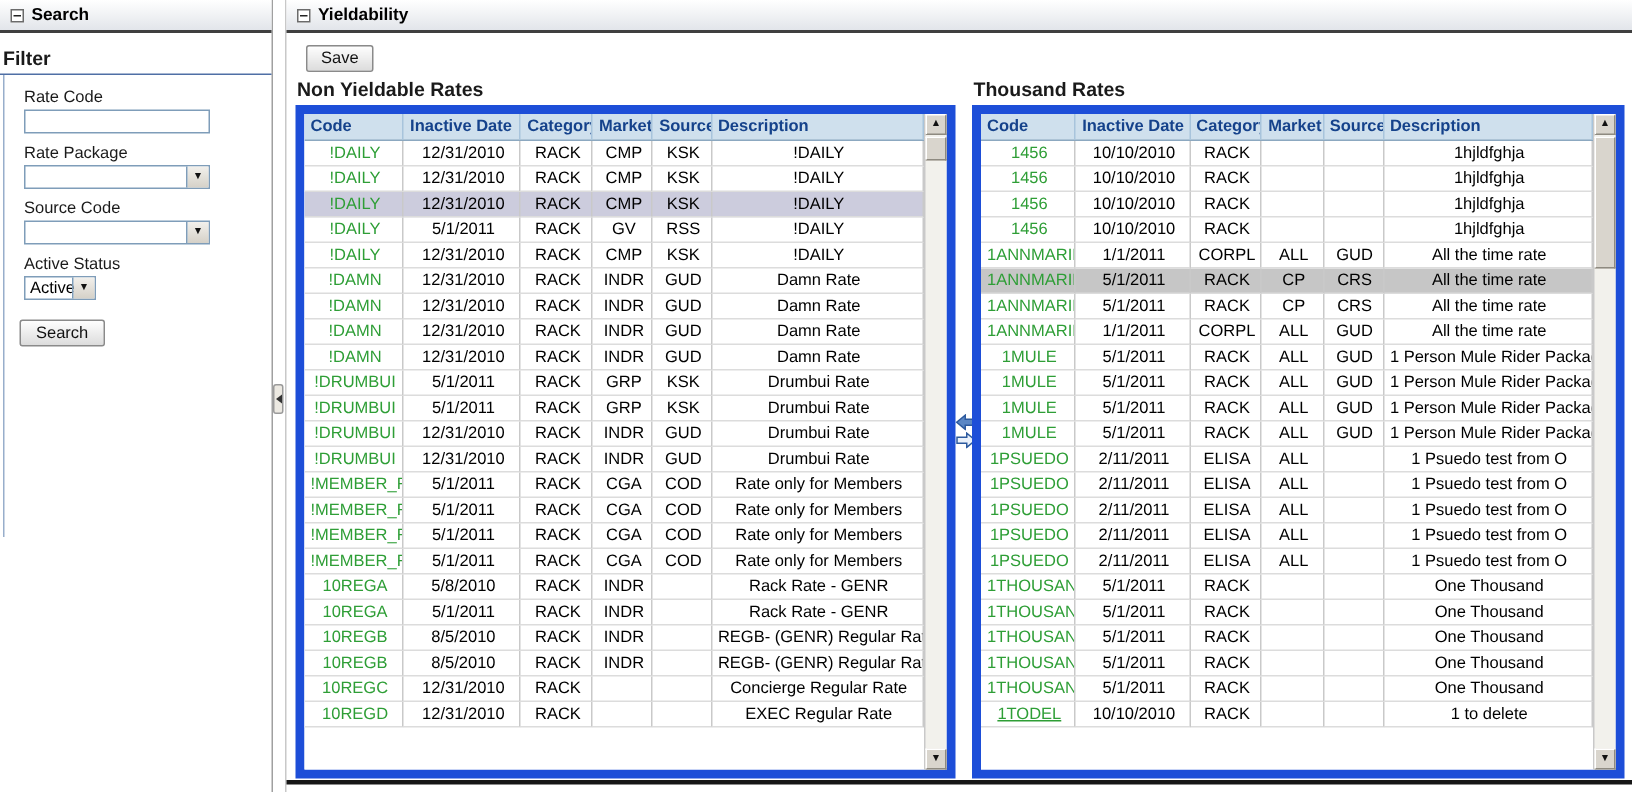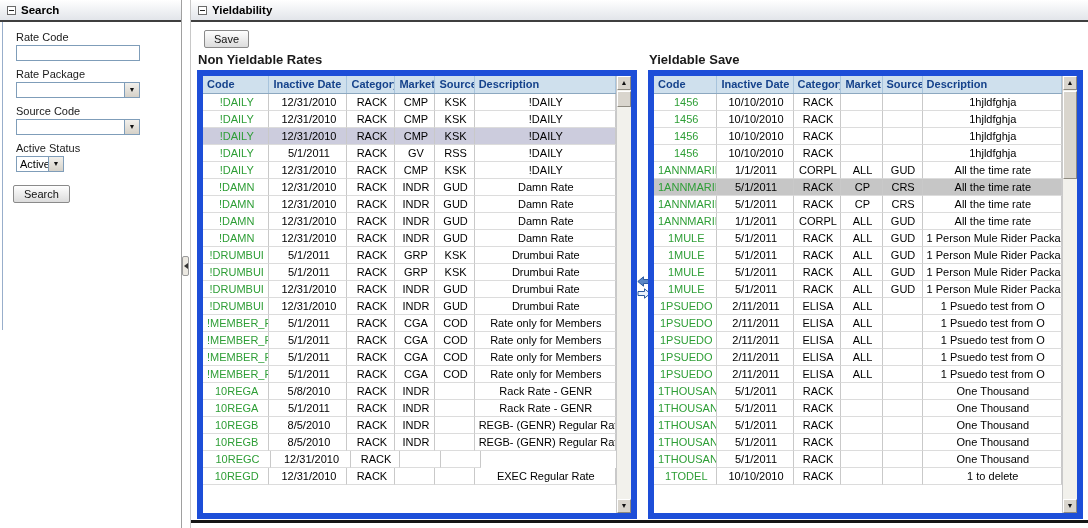--- a/index.html
+++ b/index.html
@@ -87,20 +87,21 @@
 </head>
 <body>
 
 <div class="app">
 
   <div class="left-panel">
     <div class="panel-header">
       <span class="collapse-icon"></span>
       <span>Search</span>
     </div>
+    <div class="filter-title">Filter</div>
     <div class="filter-section">
 
       <div class="field">
         <div class="field-label">Rate Code</div>
         <input class="text-input" type="text" value="" style="">
       </div>
 
       <div class="field">
         <div class="field-label">Rate Package</div>
         <div class="combo">
@@ -138,21 +139,21 @@
 
   <div class="right-panel">
     <div class="panel-header">
       <span class="collapse-icon"></span>
       <span>Yieldability</span>
     </div>
 
     <button class="btn save-btn">Save</button>
 
     <div class="table-title nonyield-title">Non Yieldable Rates</div>
-    <div class="table-title yield-title">Yieldable Save</div>
+    <div class="table-title yield-title">Thousand Rates</div>
 
     <div class="dtable nonyield">
       <div class="tgrid" id="nonyield-grid">
           <div class="thead">
             <div class="th" style="width: 68px;">Code</div>
             <div class="th" style="width: 80px;">Inactive Date</div>
             <div class="th" style="width: 49px;">Category</div>
             <div class="th" style="width: 41px;">Market</div>
             <div class="th" style="width: 40px;">Source</div>
             <div class="th" style="width: 145px;">Description</div>
@@ -324,20 +325,21 @@
             <div class="td" style="width: 41px;">INDR</div>
             <div class="td" style="width: 40px;"></div>
             <div class="td" style="width: 145px;">REGB- (GENR) Regular Rate</div>
           </div>
           <div class="tr">
             <div class="td code" style="width: 68px;">10REGC</div>
             <div class="td" style="width: 80px;">12/31/2010</div>
             <div class="td" style="width: 49px;">RACK</div>
             <div class="td" style="width: 41px;"></div>
             <div class="td" style="width: 40px;"></div>
+            <div class="td" style="width: 145px;">Concierge Regular Rate</div>
           </div>
           <div class="tr">
             <div class="td code" style="width: 68px;">10REGD</div>
             <div class="td" style="width: 80px;">12/31/2010</div>
             <div class="td" style="width: 49px;">RACK</div>
             <div class="td" style="width: 41px;"></div>
             <div class="td" style="width: 40px;"></div>
             <div class="td" style="width: 145px;">EXEC Regular Rate</div>
           </div>
         </div>
@@ -541,21 +543,21 @@
           </div>
           <div class="tr">
             <div class="td code" style="width: 65px;">1THOUSAND</div>
             <div class="td" style="width: 78px;">5/1/2011</div>
             <div class="td" style="width: 49px;">RACK</div>
             <div class="td" style="width: 42px;"></div>
             <div class="td" style="width: 41px;"></div>
             <div class="td" style="width: 143px;">One Thousand</div>
           </div>
           <div class="tr">
-            <div class="td code" style="width: 65px;">1TODEL</div>
+            <div class="td code" style="width: 65px; text-decoration: underline;">1TODEL</div>
             <div class="td" style="width: 78px;">10/10/2010</div>
             <div class="td" style="width: 49px;">RACK</div>
             <div class="td" style="width: 42px;"></div>
             <div class="td" style="width: 41px;"></div>
             <div class="td" style="width: 143px;">1 to delete</div>
           </div>
         </div>
       <div class="vscroll">
         <div class="sb-btn sb-up">▲</div>
         <div class="sb-thumb"></div>

